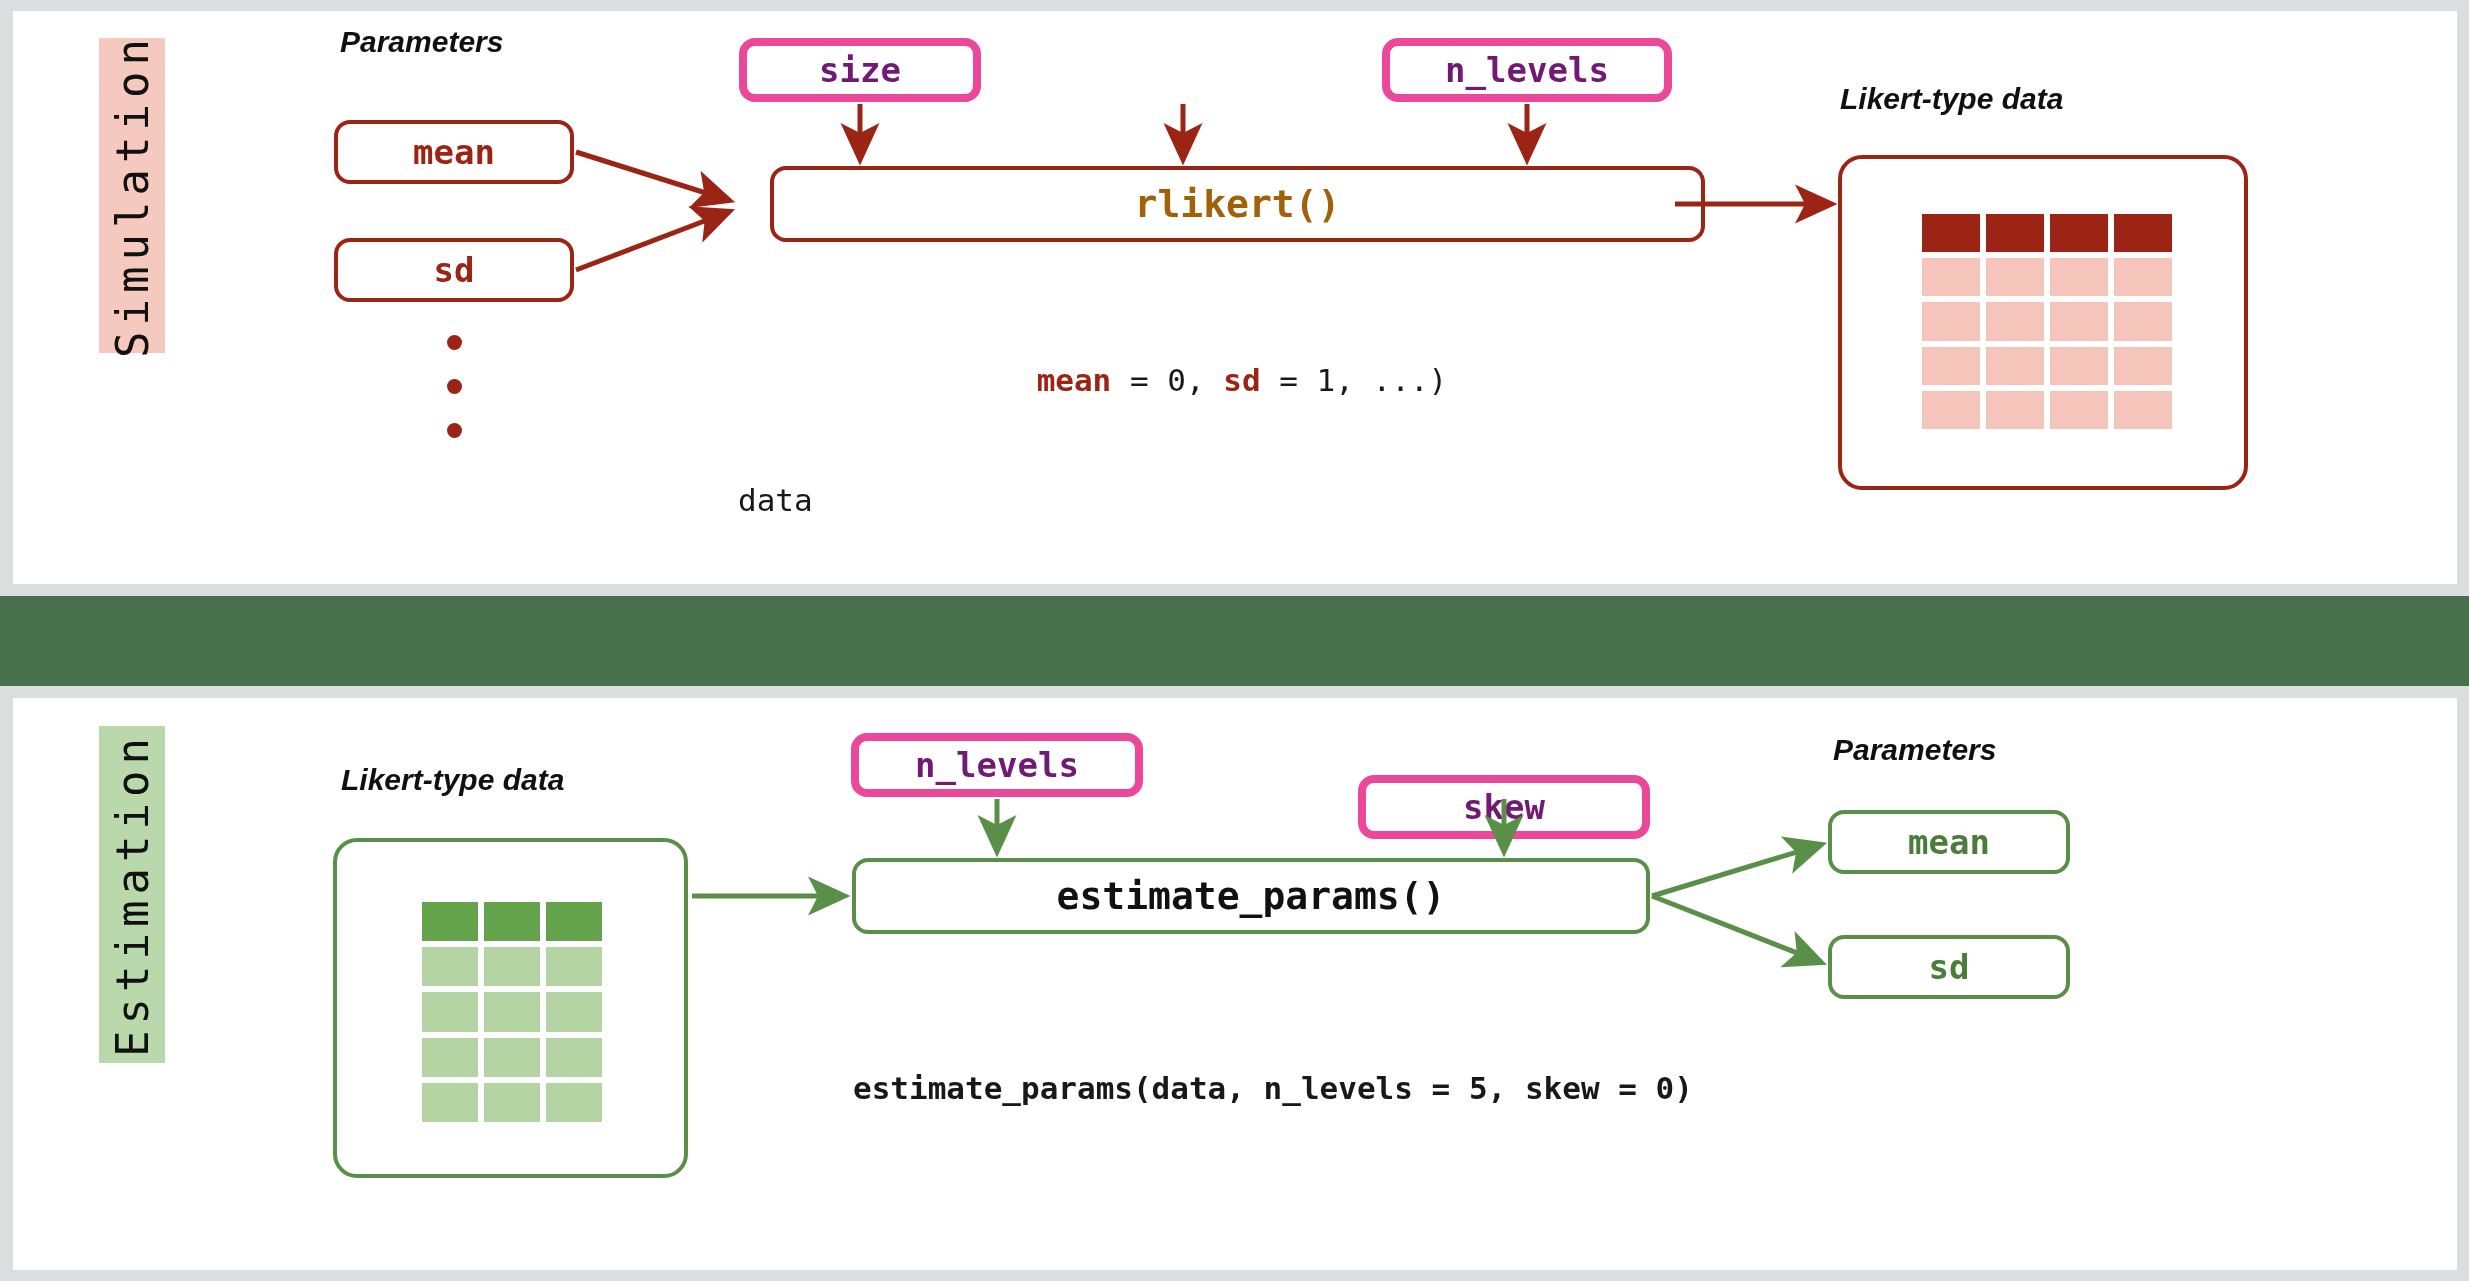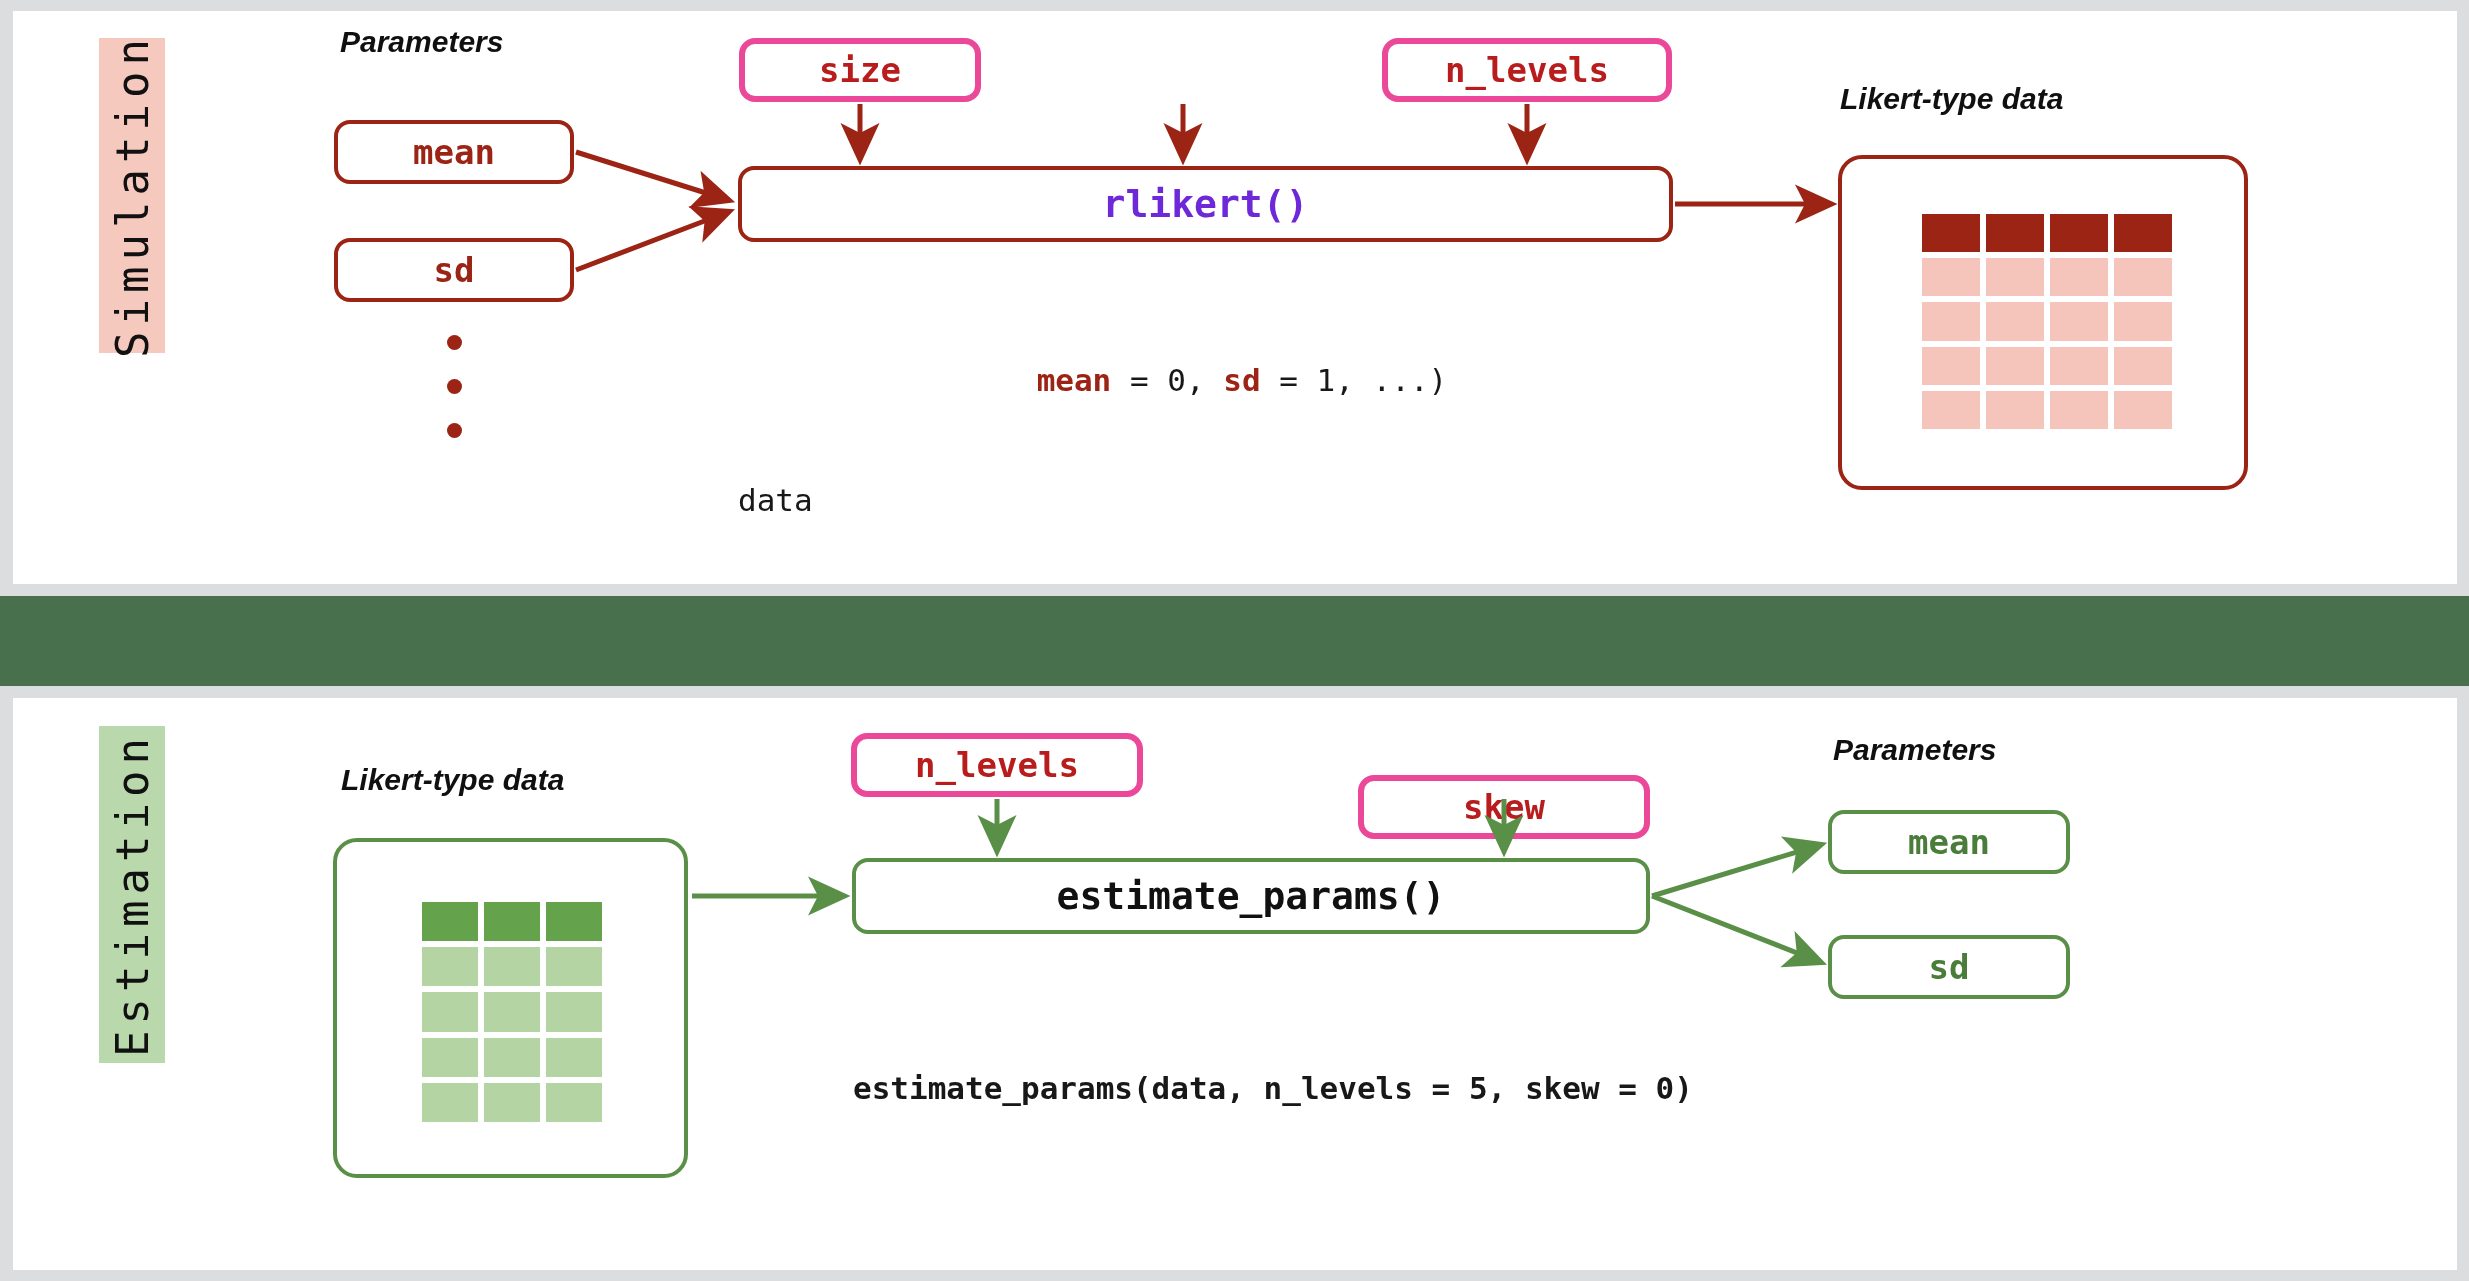--- a/index.html
+++ b/index.html
@@ -76,24 +76,24 @@
     display: flex;
     align-items: center;
     justify-content: center;
     border-radius: 16px;
     background: #ffffff;
     font-family: "DejaVu Sans Mono", monospace;
     font-weight: bold;
     font-size: 34px;
     white-space: nowrap;
   }
-  .rbox.black  { border: 6px solid #ec4899; color: #b91c1c; }
+  .rbox.black  { border: 8px solid #ec4899; color: #701a75; }
   .rbox.red    { border: 4px solid #9c2415; color: #9c2415; }
   .rbox.green  { border: 4px solid #5a8f47; color: #4a7c3a; }
-  .rbox.fn-red   { border: 4px solid #9c2415; color: #6d28d9; }
+  .rbox.fn-red   { border: 4px solid #9c2415; color: #a16207; margin-left: 32px; }
   .rbox.fn-green { border: 4px solid #5a8f47; color: #111111; }
 
   
   .data-container {
     position: absolute;
     box-sizing: border-box;
     border-radius: 24px;
     background: #ffffff;
   }
   .data-container.red   { border: 4px solid #9c2415; }

